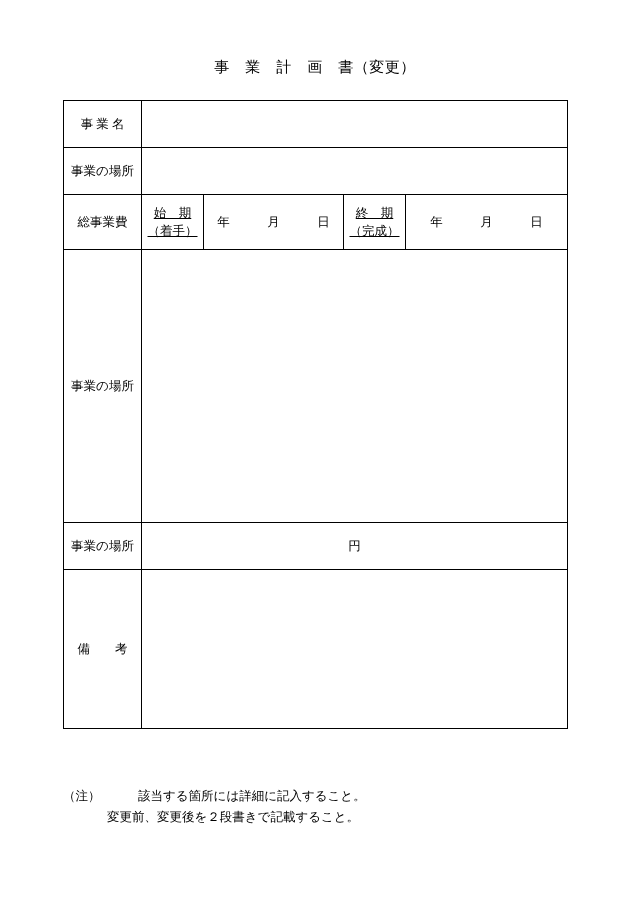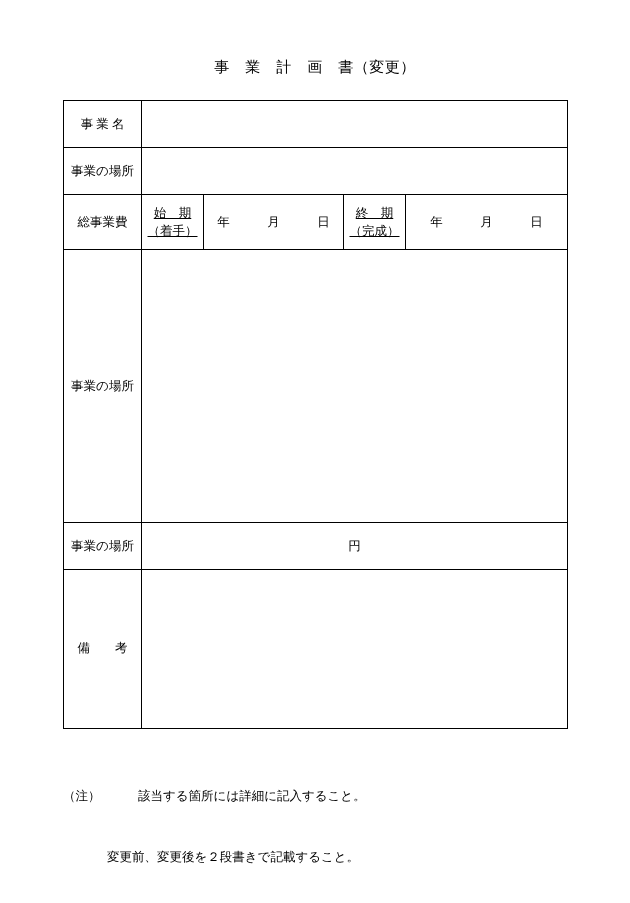--- a/index.html
+++ b/index.html
@@ -49,21 +49,21 @@
   .lbl {
     white-space: pre;
     margin-left: 18px;
   }
   .row-name td { height: 46px; }
   .row-place td { height: 46px; }
   .row-period td { height: 54px; }
   .row-content td { height: 272px; }
   .row-cost td { height: 46px; }
   .row-subsidy td { height: 46px; }
-  .row-note td { height: 158px; font-family: Liberation Mono, monospace; }
+  .row-note td { height: 158px; }
 
   .cell-label {
     width: 78px;
   }
   .money-cell {
     text-align: right;
     padding-right: 42px;
   }
   .period-sub {
     width: 62px;
@@ -79,21 +79,20 @@
     width: 520px;
     font-size: 12.5px;
     line-height: 1.7;
     font-family: Liberation Serif, serif;
   }
   .notes .n-line {
     white-space: pre;
   }
   .notes .n-line.indent {
     padding-left: 44px;
-    margin-top: 40px;
   }
 </style>
 </head>
 <body>
 
 <div class="page">
 
   <div class="doc-title">事　業　計　画　書（変更）</div>
 
   <table class="form">

